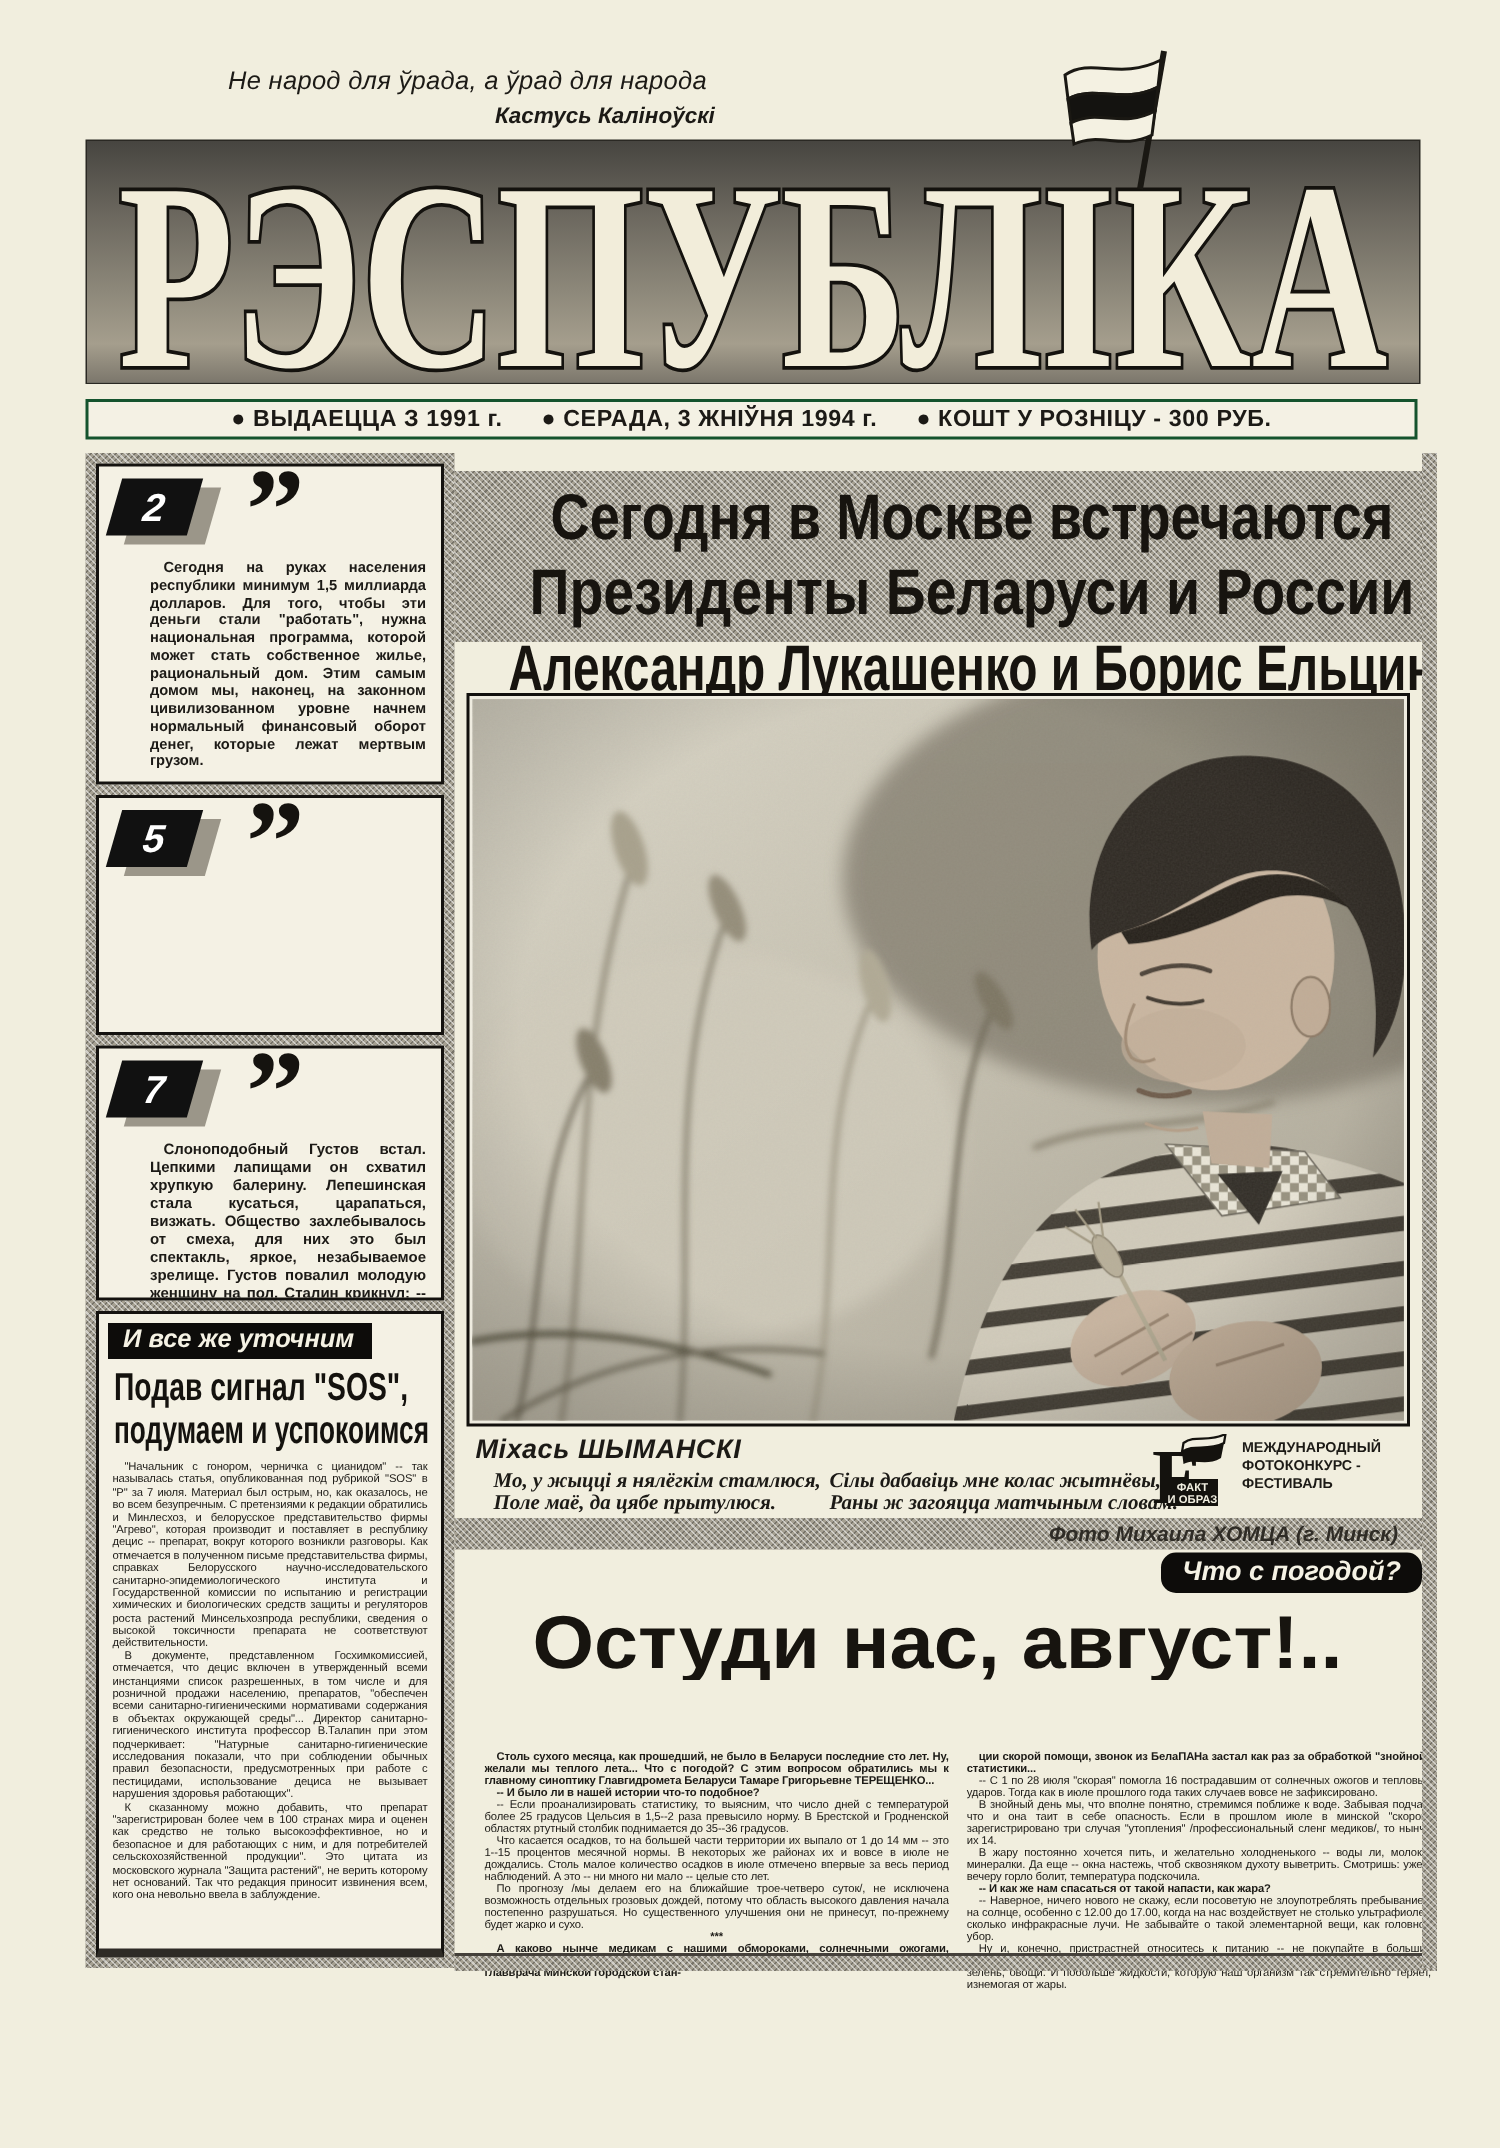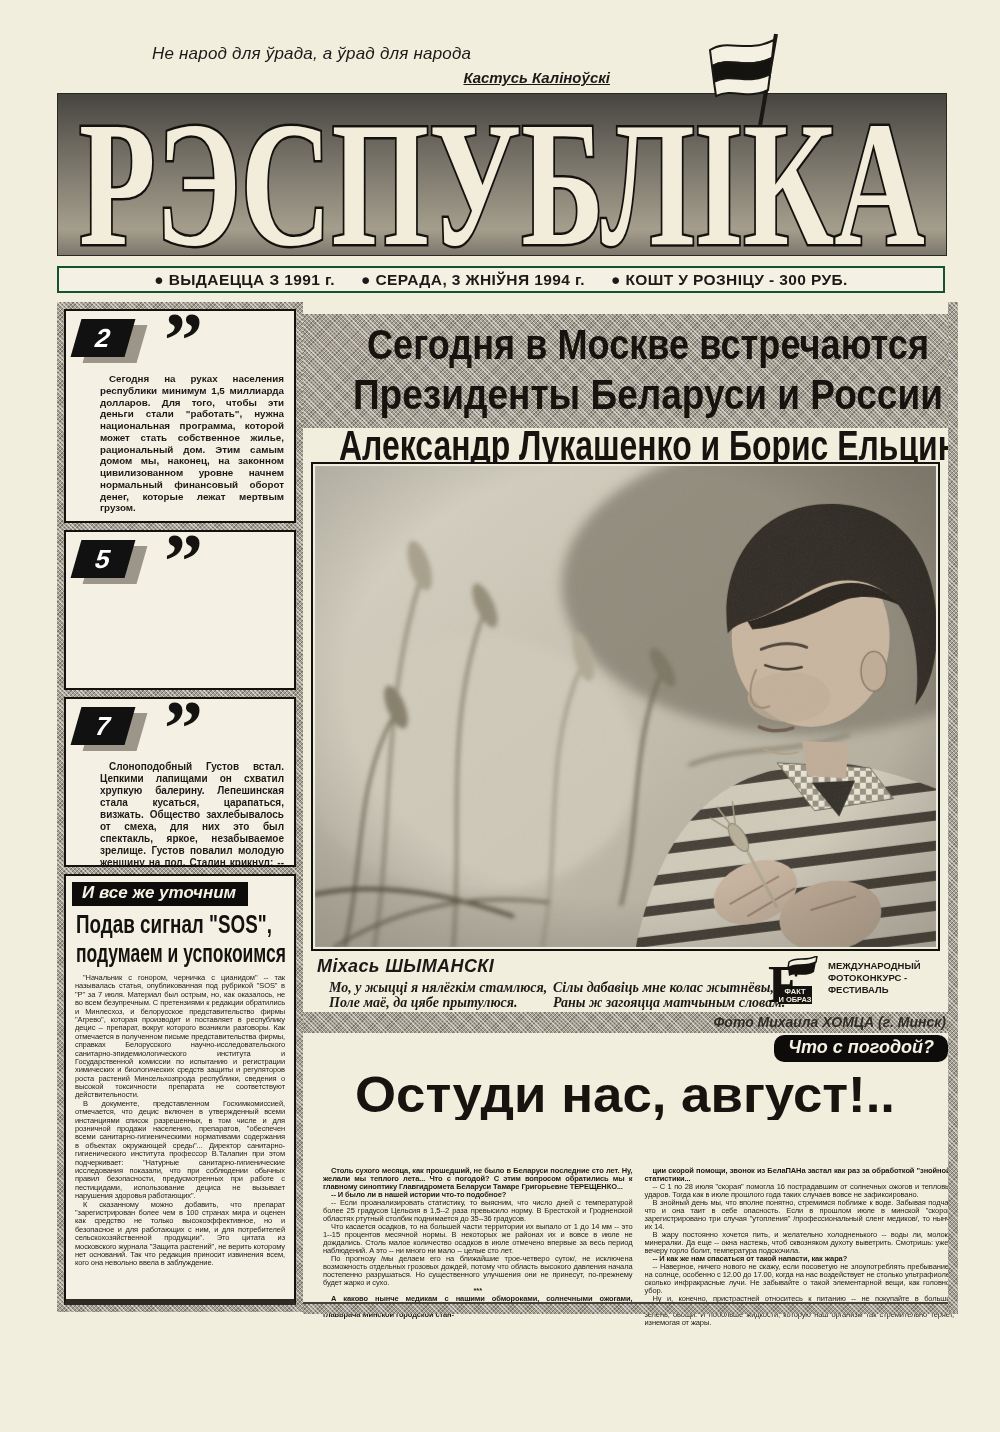--- a/index.html
+++ b/index.html
@@ -3,22 +3,22 @@
 <meta charset="utf-8">
 <style>
   html,body{margin:0;padding:0;background:#e9e6d7;}
   #page{position:relative;width:1000px;height:1432px;background:#f1eede;overflow:hidden;
         font-family:"Liberation Sans",sans-serif;color:#1c1a16;}
   .hatch{background-color:#a5a092;
          background-image:repeating-linear-gradient(45deg,rgba(255,255,255,.5) 0 1px,rgba(255,255,255,0) 1px 3px),
                           repeating-linear-gradient(-45deg,rgba(0,0,0,.28) 0 1px,rgba(0,0,0,0) 1px 3px);}
   
   #motto{position:absolute;left:104px;top:44px;font-size:17px;font-weight:normal;font-style:italic;letter-spacing:.2px;margin-left:48px;}
-  #motto-author{position:absolute;left:330px;top:69px;width:280px;text-align:right;
-                font-size:15px;font-weight:bold;font-style:italic;text-decoration:underline;}
+  #motto-author{position:absolute;left:330px;top:69px;width:280px;text-align:left;
+                font-size:15px;font-weight:bold;font-style:italic;}
   #flag{position:absolute;left:700px;top:28px;width:96px;height:102px;z-index:4;}
   #issue{position:absolute;left:784px;top:48px;font-size:31px;font-weight:bold;letter-spacing:1px;z-index:4;}
   
   #banner{position:absolute;left:57px;top:93px;width:888px;height:161px;
           background:linear-gradient(180deg,#474540 0%,#6b675e 30%,#8d887a 62%,#a59e8d 84%,#7c776c 100%);
           border:1px solid #2a2823;}
   #banner svg{display:block;width:100%;height:100%;}
   
   #datebar{position:absolute;left:57px;top:266px;width:888px;height:27px;background:#f4f1e4;
            border:2px solid #14532d;box-sizing:border-box;text-align:center;
@@ -55,21 +55,21 @@
   #caption-row{position:absolute;left:8px;top:652px;width:637px;height:58px;}
   #cap-author{position:absolute;left:6px;top:2px;font-size:18px;font-weight:bold;font-style:italic;letter-spacing:.4px;}
   .verse{position:absolute;top:26px;font-family:"Liberation Serif",serif;font-size:14px;font-weight:bold;font-style:italic;}
   .verse p{margin:0;line-height:1.1;}
   #verse1{left:18px;} #verse2{left:242px;}
   #logo{position:absolute;left:455px;top:0px;width:182px;height:56px;}
   #logo-letter{position:absolute;left:0;top:2px;width:58px;height:52px;}
   #logo-lines{position:absolute;left:62px;top:6px;font-size:9.5px;font-weight:bold;line-height:1.25;}
   #logo-lines p{margin:0;}
   #credit-band{position:absolute;left:0;top:710px;width:655px;height:21px;line-height:21px;
-               text-align:right;font-size:14px;font-weight:bold;font-style:italic;color:#2f2c26;padding-right:12px;box-sizing:border-box;}
+               text-align:right;font-size:14px;font-weight:bold;font-style:italic;color:#2f2c26;padding-right:26px;box-sizing:border-box;}
   #weather-kicker{position:absolute;right:10px;top:733px;background:#0d0c0a;color:#f5f2e4;
                   font-style:italic;font-weight:bold;font-size:18px;padding:2px 14px 4px 14px;z-index:2;border-radius:10px;}
   #weather-headline{position:absolute;left:0;top:766px;width:645px;height:52px;}
   #weather-headline svg{display:block;width:100%;height:100%;}
   #columns{position:absolute;left:20px;top:820px;width:631px;height:180px;display:flex;gap:12px;overflow:hidden;margin-top:45px;}
   .wcol{flex:1;font-size:7.5px;line-height:1.07;letter-spacing:-.1px;text-align:justify;}
   .wcol p{margin:0;text-indent:8px;}
   .wcol p.b{font-weight:bold;}
   .wcol p.c{text-align:center;text-indent:0;font-weight:bold;}
   #bottom-rule{position:absolute;left:0;top:1000px;width:655px;height:10px;border-top:2px solid #44403a;}

